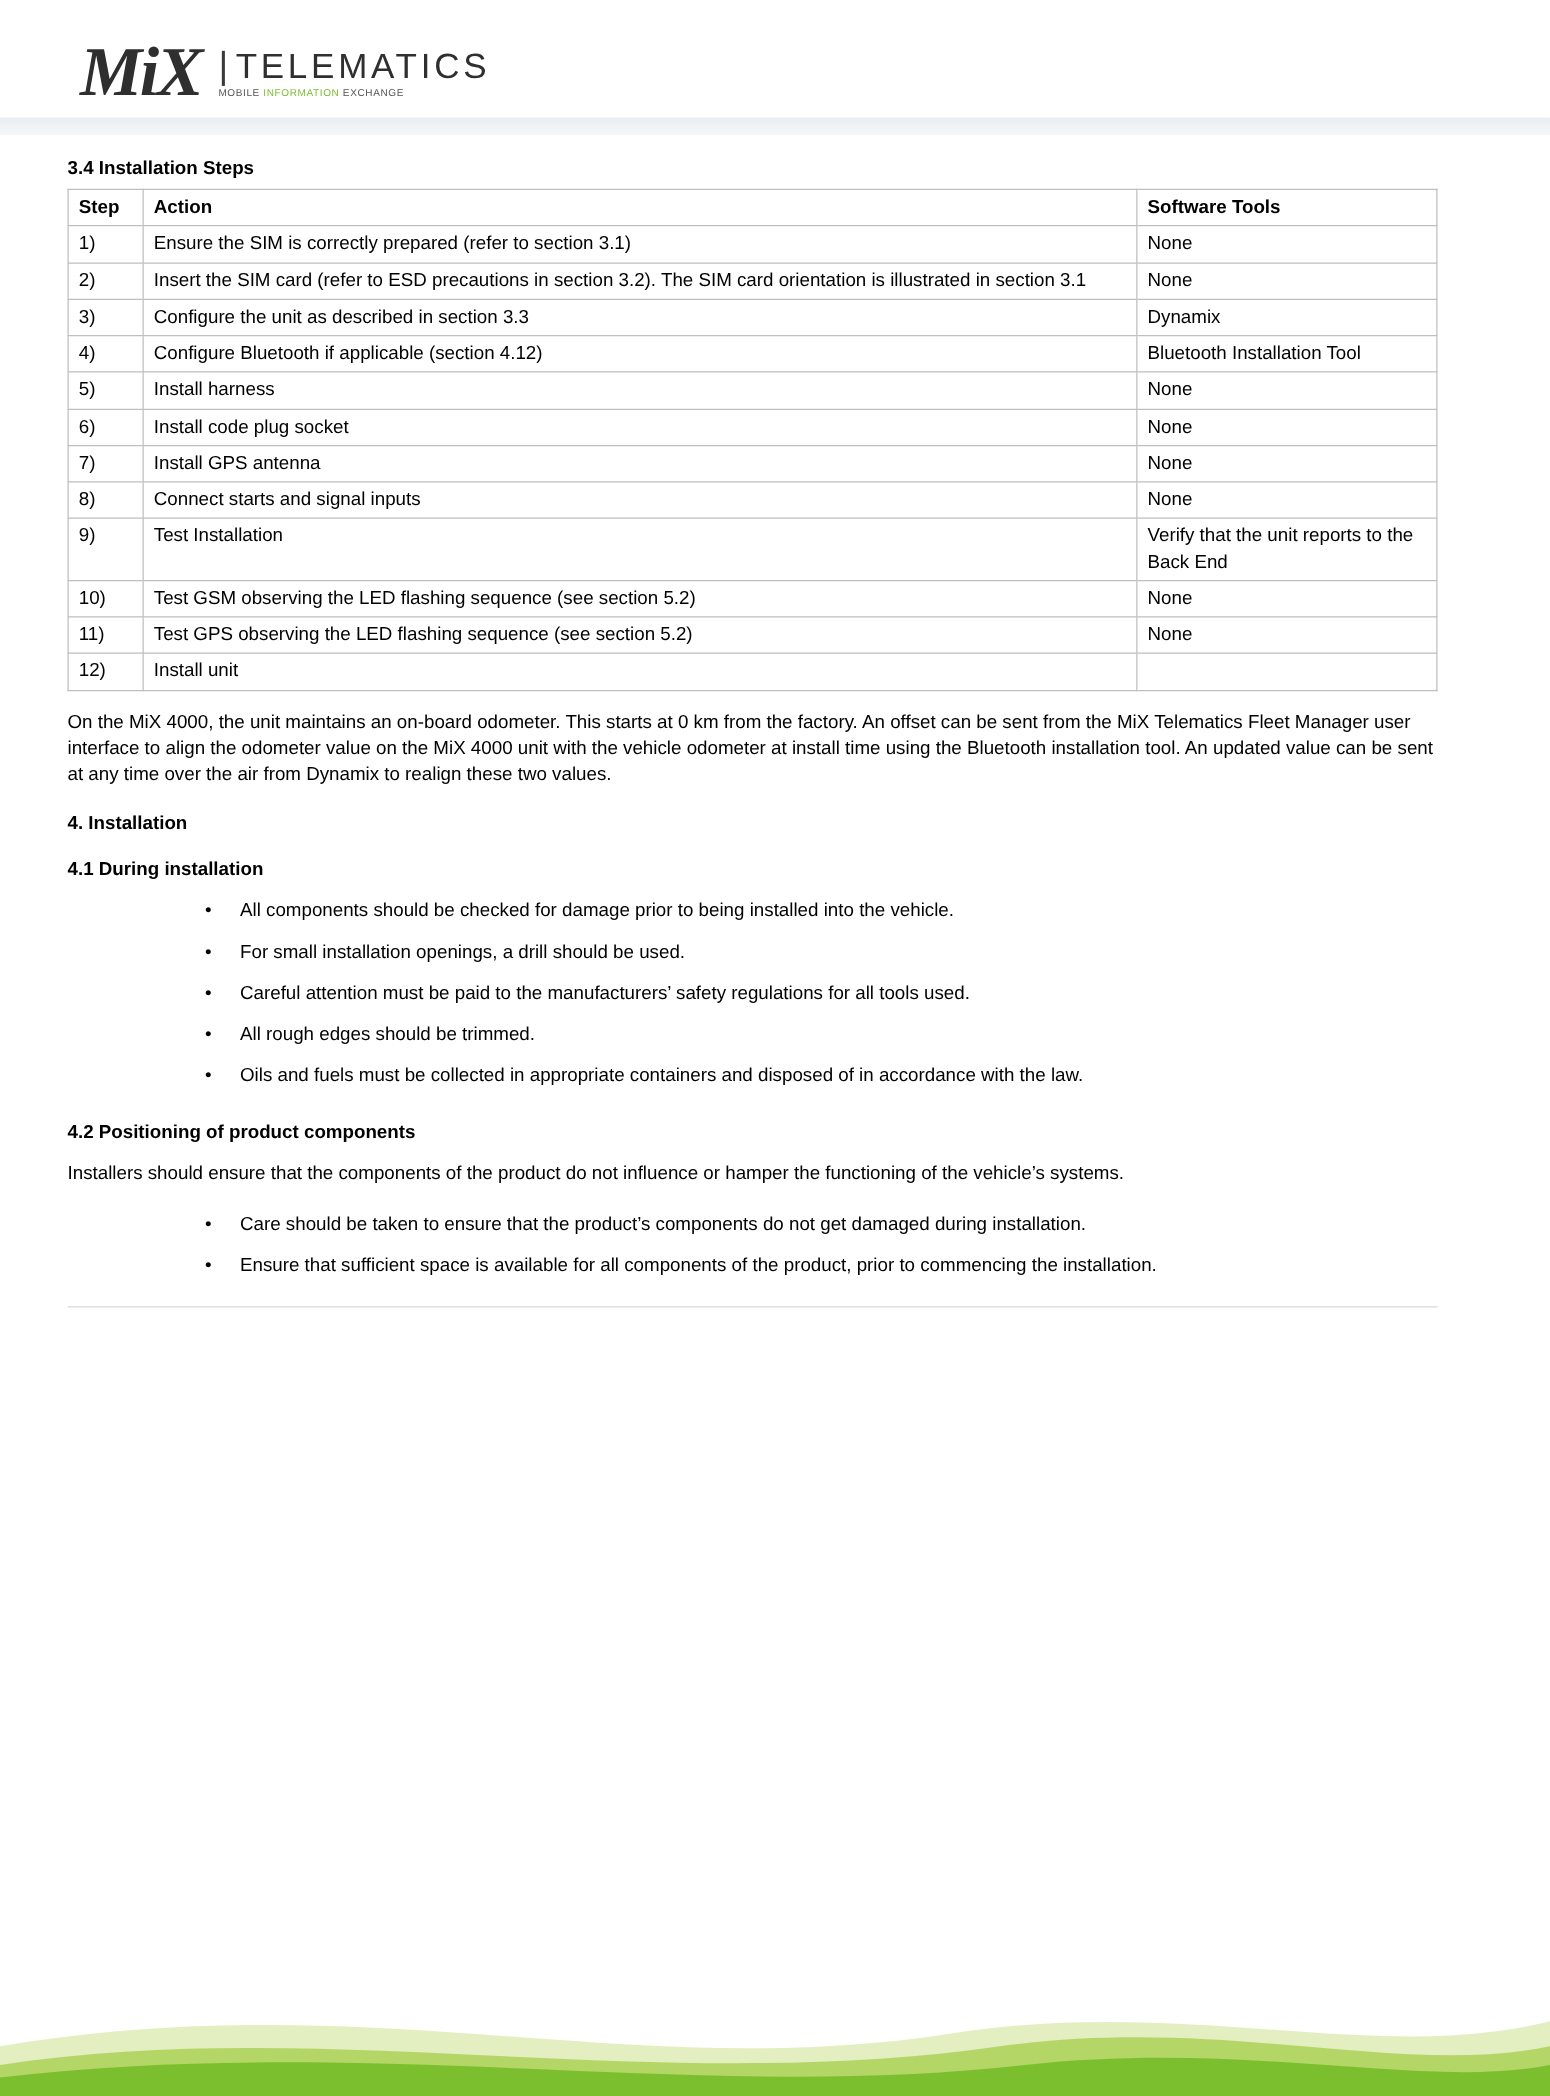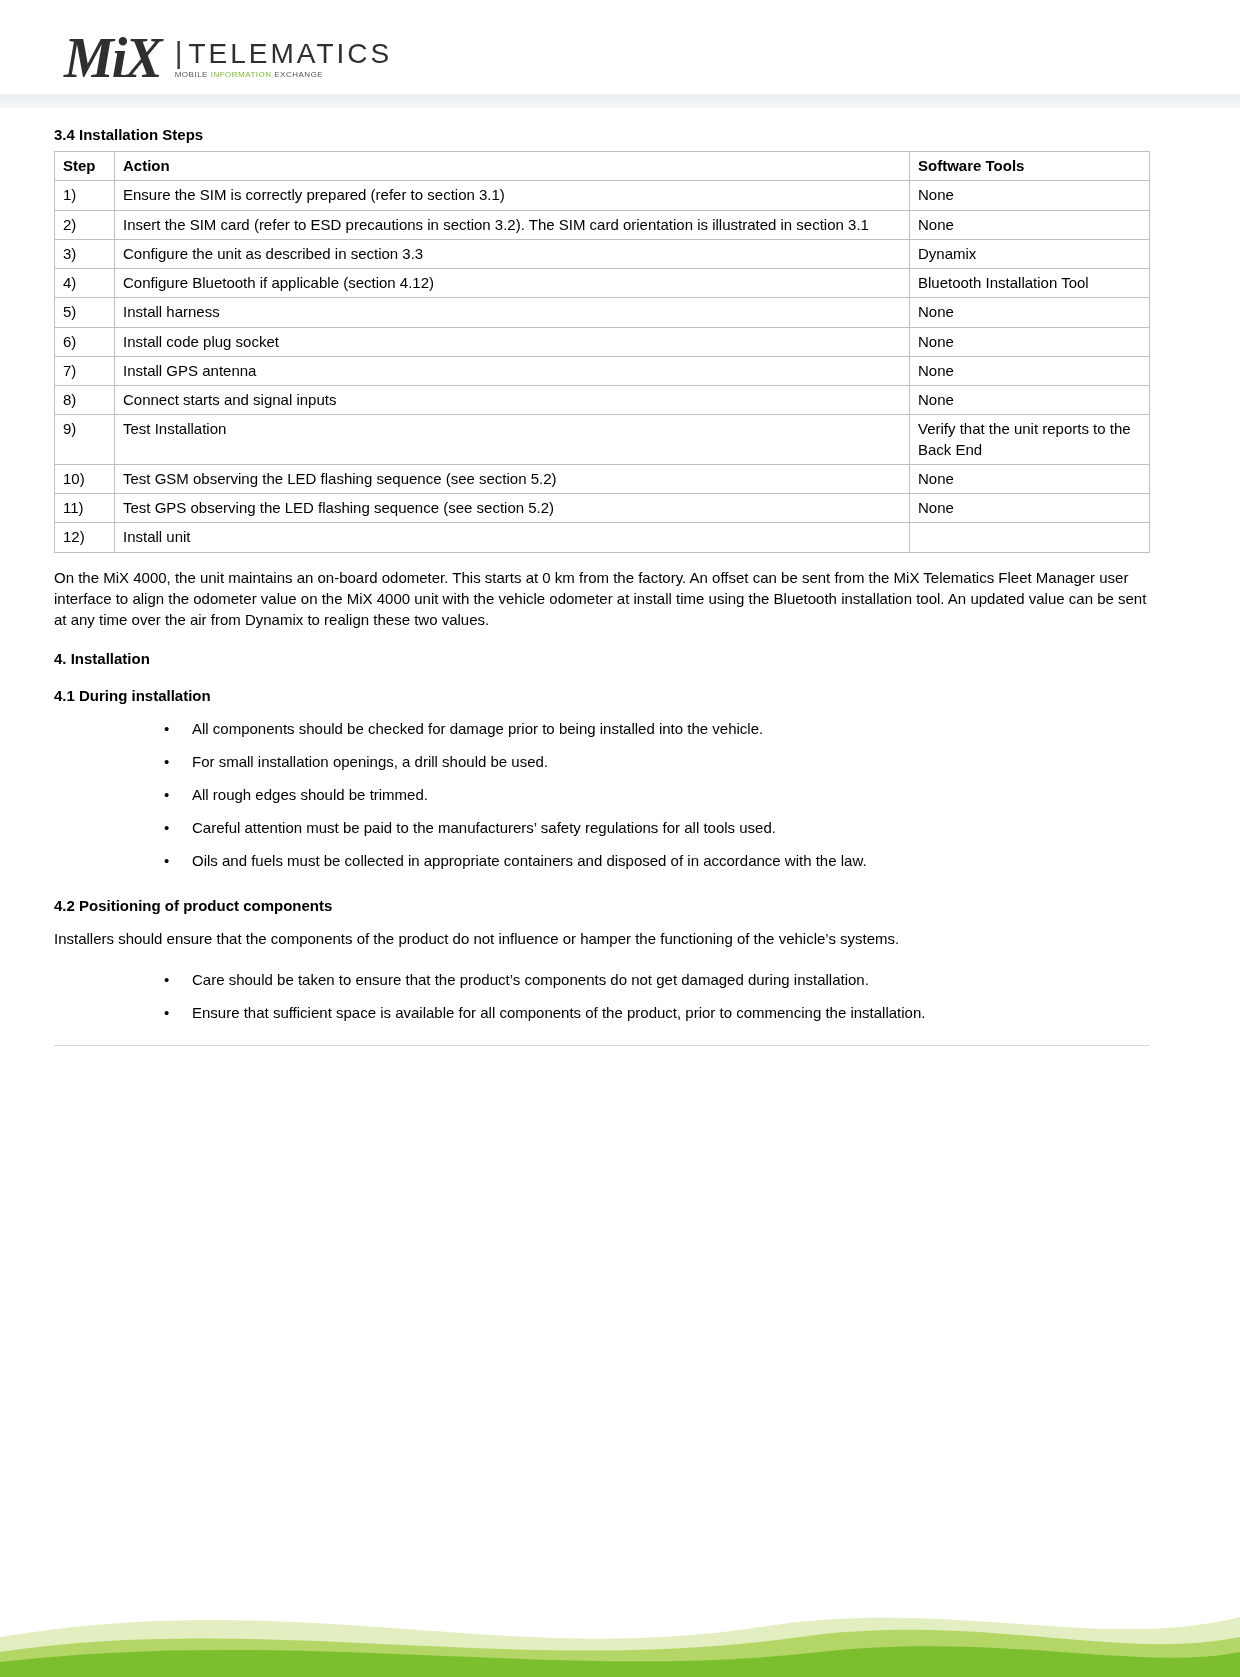--- a/index.html
+++ b/index.html
@@ -236,22 +236,22 @@
     </table>
 
     <p class="body">On the MiX 4000, the unit maintains an on-board odometer. This starts at 0 km from the factory. An offset can be sent from the MiX Telematics Fleet Manager user interface to align the odometer value on the MiX 4000 unit with the vehicle odometer at install time using the Bluetooth installation tool. An updated value can be sent at any time over the air from Dynamix to realign these two values.</p>
 
     <h3 class="section">4.  Installation</h3>
 
     <h3 class="section sub">4.1  During installation</h3>
     <ul class="bullets" id="bullets-4-1">
         <li>All components should be checked for damage prior to being installed into the vehicle.</li>
         <li>For small installation openings, a drill should be used.</li>
+        <li>Careful attention must be paid to the manufacturers’ safety regulations for all tools used.</li>
         <li>All rough edges should be trimmed.</li>
-        <li>Careful attention must be paid to the manufacturers’ safety regulations for all tools used.</li>
         <li>Oils and fuels must be collected in appropriate containers and disposed of in accordance with the law.</li>
       </ul>
 
     <h3 class="section sub">4.2  Positioning of product components</h3>
     <p class="body">Installers should ensure that the components of the product do not influence or hamper the functioning of the vehicle’s systems.</p>
     <ul class="bullets" id="bullets-4-2">
         <li>Care should be taken to ensure that the product’s components do not get damaged during installation.</li>
         <li>Ensure that sufficient space is available for all components of the product, prior to commencing the installation.</li>
       </ul>
 

